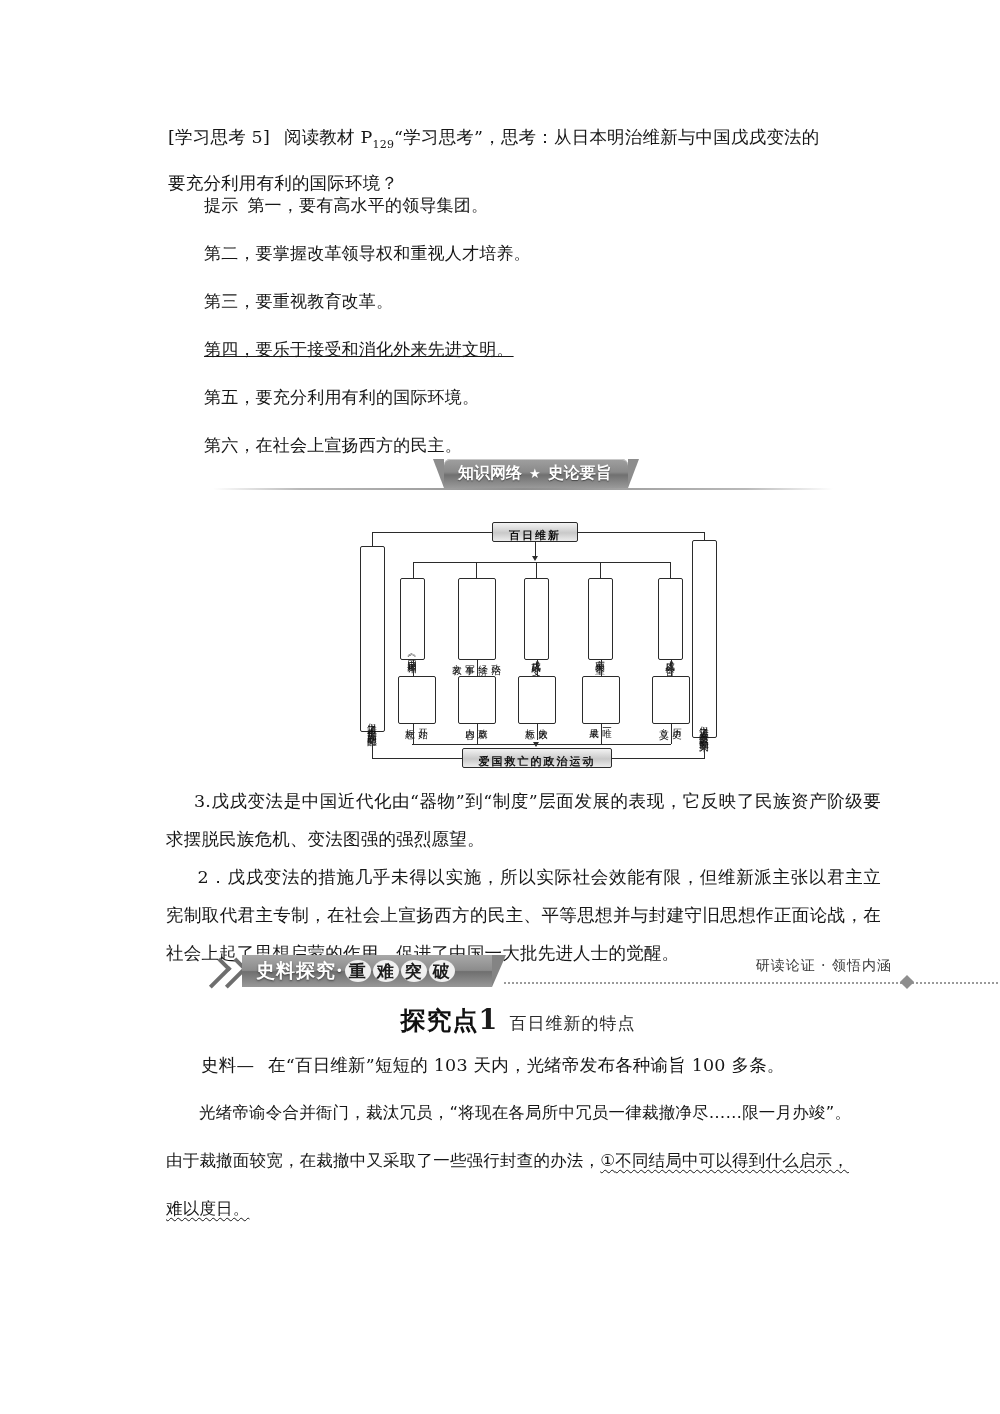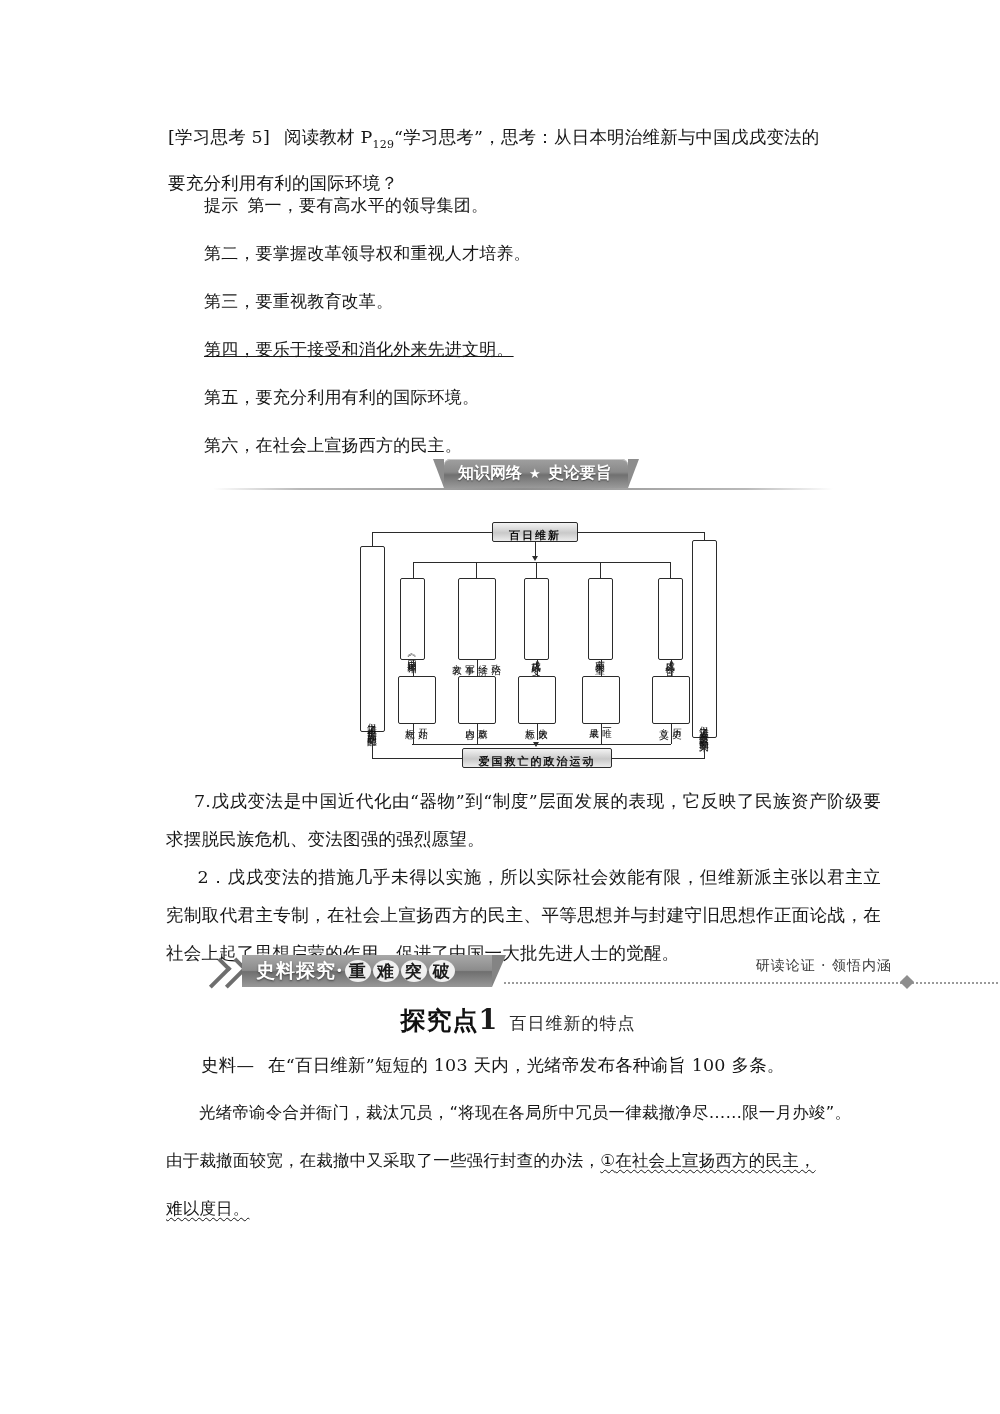--- a/index.html
+++ b/index.html
@@ -363,21 +363,21 @@
     <div class="dbox filled" style="left:114px; top:230px; width:150px; height:20px;">
       <span>爱国救亡的政治运动</span>
     </div>
 
     <div class="line vline" style="left:24px; top:214px; height:26px;"></div>
     <div class="line hline" style="left:24px; top:240px; width:90px;"></div>
     <div class="line vline" style="left:356px; top:220px; height:20px;"></div>
     <div class="line hline" style="left:264px; top:240px; width:93px;"></div>
   </div>
 
-  <div class="para" style="left:148px; top:782px; width:715px; text-indent:1.6em;">7.戊戌变法是中国近代化由“器物”到“制度”层面发展的表现，它反映了民族资产阶级要求摆脱民族危机、变法图强的强烈愿望。</div>
+  <div class="para" style="left:148px; top:782px; width:715px; text-indent:1.6em;">3.戊戌变法是中国近代化由“器物”到“制度”层面发展的表现，它反映了民族资产阶级要求摆脱民族危机、变法图强的强烈愿望。</div>
 
   <div class="para" style="left:148px; top:858px; width:715px; text-indent:1.8em;">2．戊戌变法的措施几乎未得以实施，所以实际社会效能有限，但维新派主张以君主立宪制取代君主专制，在社会上宣扬西方的民主、平等思想并与封建守旧思想作正面论战，在社会上起了思想启蒙的作用，促进了中国一大批先进人士的觉醒。</div>
 
   <div class="banner2-wrap">
     <div class="chev c1"></div>
     <div class="chev c2"></div>
     <div class="banner2-bar"></div>
     <div class="banner2-txt">
       <span>史料探究</span><span>·</span><span class="pill">重</span><span class="pill">难</span><span class="pill">突</span><span class="pill">破</span>
     </div>
@@ -390,19 +390,19 @@
     <span class="explore-title">探究点</span><span class="explore-num">1</span><span class="explore-sub">百日维新的特点</span>
   </div>
 
   <div class="para" style="left:148px; top:1046px; width:720px; text-indent:2em;">
     <span>史料—</span><span style="display:inline-block;width:14px"></span><span>在“百日维新”短短的 103 天内，光绪帝发布各种谕旨 100 多条。</span>
   </div>
 
   <div class="para sans" style="left:148px; top:1094px; width:722px; text-indent:2em; font-size:16.5px;">光绪帝谕令合并衙门，裁汰冗员，“将现在各局所中冗员一律裁撤净尽……限一月办竣”。</div>
 
   <div class="para sans" style="left:148px; top:1142px; width:722px; font-size:16.5px;">
-    <span>由于裁撤面较宽，在裁撤中又采取了一些强行封查的办法，</span><span class="wavy">①</span><span class="wavy">在社会上宣扬西方的民主，</span>
+    <span>由于裁撤面较宽，在裁撤中又采取了一些强行封查的办法，</span><span class="wavy">①</span><span class="wavy">不同结局中可以得到什么启示，</span>
   </div>
 
   <div class="para sans wavy" style="left:148px; top:1190px; width:180px; font-size:16.5px;">难以度日。</div>
 
 
 </div>
 
 </body></html>

